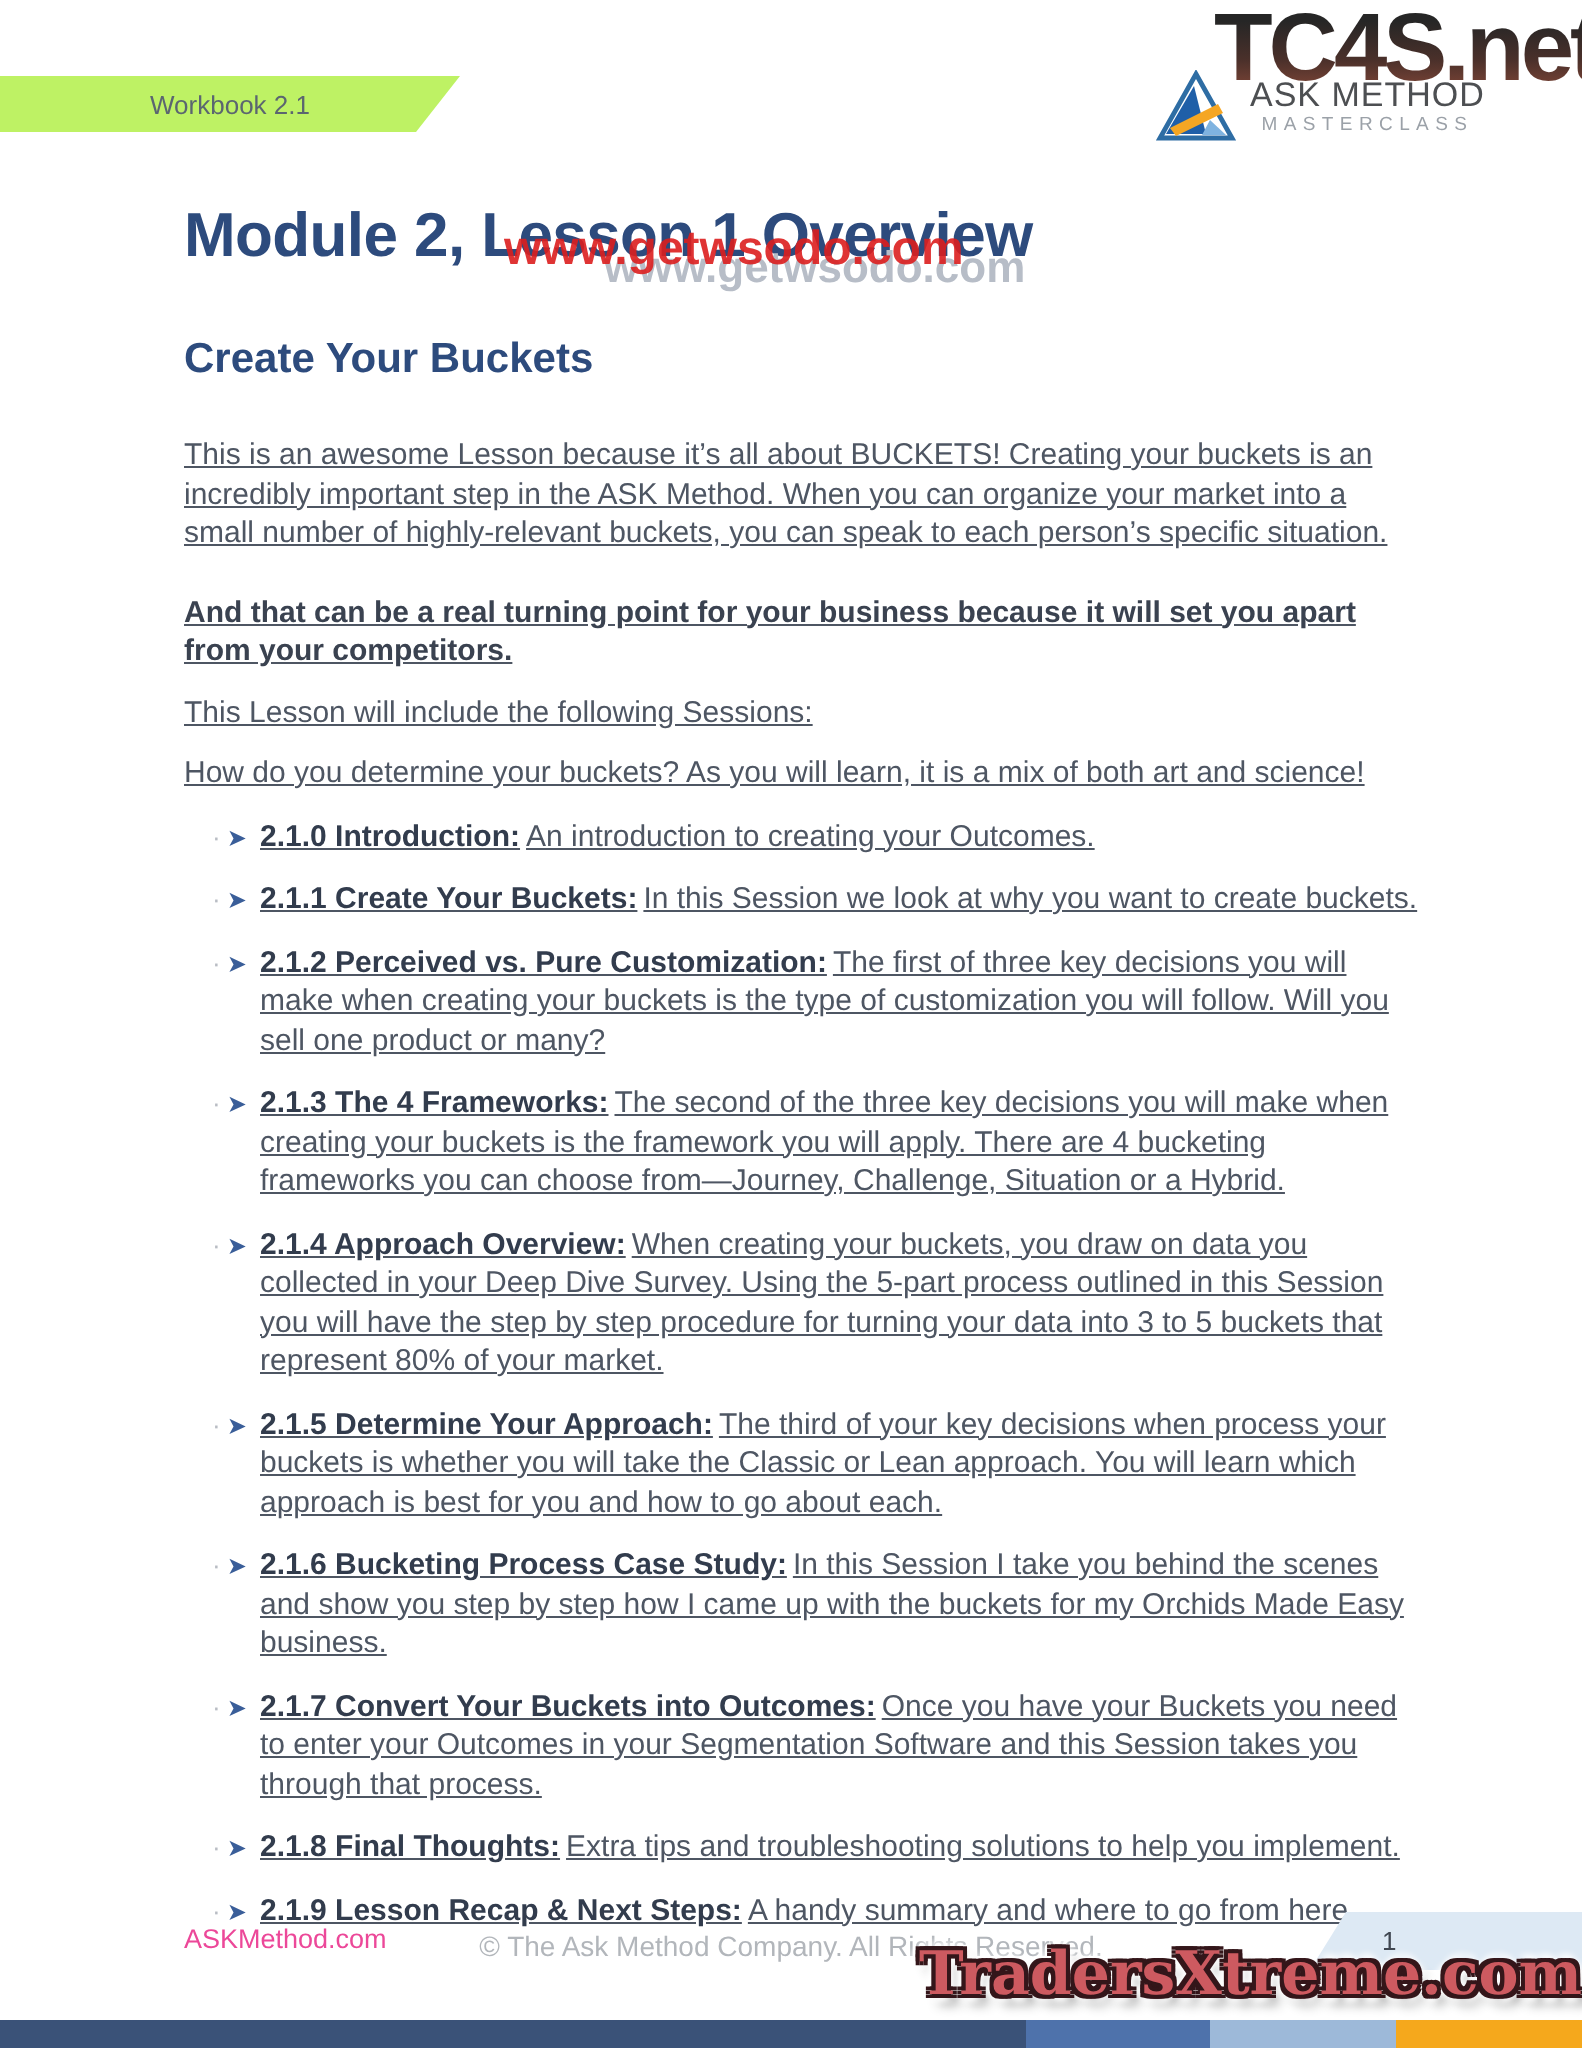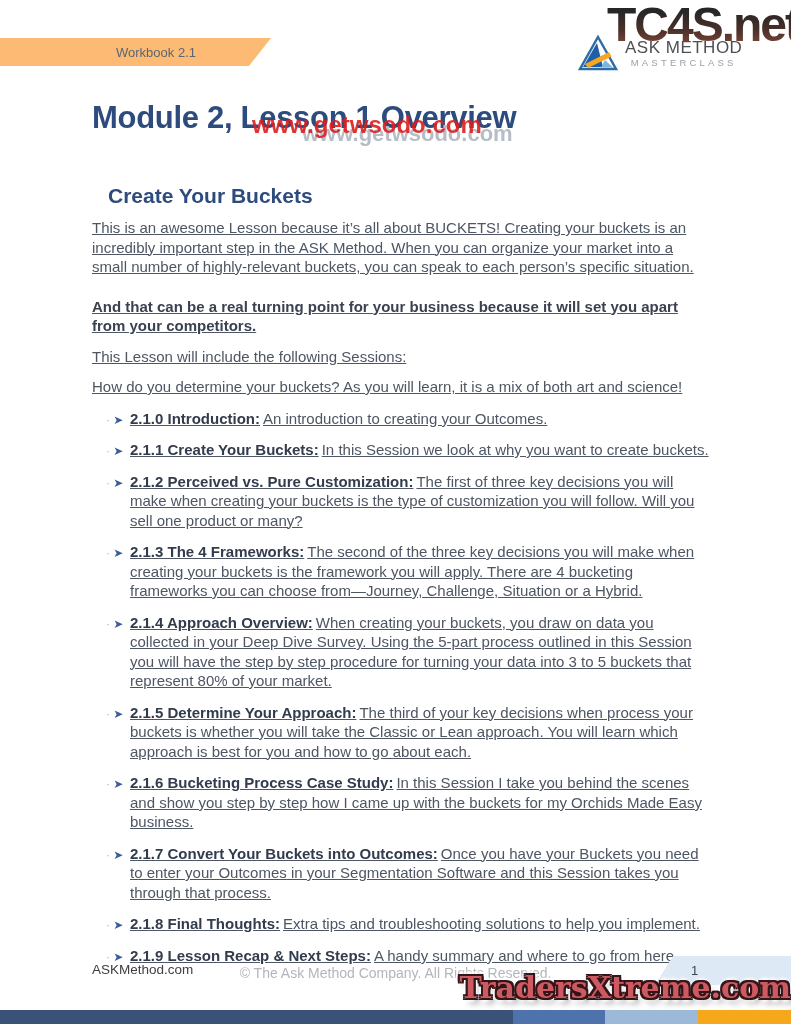--- a/index.html
+++ b/index.html
@@ -4,24 +4,24 @@
 <style>
   html,body{margin:0;padding:0;background:#ffffff;}
   .page{
     position:relative;width:791px;height:1024px;margin:0 auto;
     background:#ffffff;overflow:hidden;
     font-family:"Liberation Sans","DejaVu Sans",sans-serif;
   }
   
   .header-ribbon{
     position:absolute;top:38px;left:0;width:230px;height:28px;
-    background:#fdba74;
+    background:#bef264;
     clip-path:polygon(0 0,100% 0,calc(100% - 22px) 100%,0 100%);
     display:flex;align-items:center;justify-content:center;
-    font-size:13px;color:#5b6670;padding-left:41px;
+    font-size:13px;color:#5b6670;
   }
   .logo{position:absolute;top:35px;left:578px;display:flex;align-items:center;gap:7px;}
   .logo svg{display:block;}
   .logo-l1{font-size:17px;color:#4d4f52;letter-spacing:.5px;line-height:18px;}
   .logo-l2{font-size:9.5px;color:#9ba1a8;letter-spacing:3.2px;line-height:12px;text-align:center;}
   
   .wm-tc4s{
     position:absolute;top:1px;right:-8px;z-index:40;
     font-size:48px;font-weight:bold;letter-spacing:-2px;line-height:1;
     background:linear-gradient(180deg,#262626 20%,#4a302a 60%,#8a4a3a 100%);
@@ -74,21 +74,21 @@
   .content p{margin:0 0 11px 0;}
   .content p.bold{font-weight:bold;color:#3a4250;margin-top:20px;}
   .sessions{list-style:none;margin:12px 0 0 0;padding:0 0 0 14px;}
   .sessions li{position:relative;padding-left:24px;margin-bottom:12px;}
   .marker{position:absolute;left:0;top:0;white-space:nowrap;}
   .marker .dot{color:#b9bdc4;font-size:13px;margin-right:3px;}
   .marker .arrow{color:#3a5e99;font-size:12px;}
   .lead{font-weight:bold;color:#323c4d;}
   .desc{margin-left:3px;}
   
-  .footer-site{position:absolute;left:92px;top:962px;font-size:13.5px;color:#404040;}
+  .footer-site{position:absolute;left:92px;top:962px;font-size:13.5px;color:#ec4899;}
   .footer-copy{position:absolute;left:0;right:0;top:965px;text-align:center;font-size:14px;color:#b2b6bb;}
   .page-ribbon{
     position:absolute;top:956px;right:0;width:136px;height:29px;
     background:#dde9f4;
     clip-path:polygon(18px 0,100% 0,100% 100%,0 100%);
     display:flex;align-items:center;
     padding-left:36px;box-sizing:border-box;
     font-size:13px;color:#3f4650;
   }
   .bottom-bar{position:absolute;bottom:0;left:0;width:791px;height:14px;display:flex;}
@@ -120,21 +120,21 @@
       <div class="logo-l2">MASTERCLASS</div>
     </span>
   </div>
 
   <div class="wm-tc4s">TC4S.net</div>
   <div class="wm-gray">www.getwsodo.com</div>
   <div class="wm-red">www.getwsodo.com</div>
   <div class="wm-tradersx">TradersXtreme.com</div>
 
   <h1 class="title" style="margin:0;">Module 2, Lesson 1 Overview</h1>
-  <h2 class="subtitle" style="margin:16px;">Create Your Buckets</h2>
+  <h2 class="subtitle" style="margin:0;">Create Your Buckets</h2>
 
   <div class="content">
     <p>This is an awesome Lesson because it’s all about BUCKETS! Creating your buckets is an incredibly important step in the ASK Method. When you can organize your market into a small number of highly-relevant buckets, you can speak to each person’s specific situation.</p>
     <p class="bold">And that can be a real turning point for your business because it will set you apart from your competitors.</p>
     <p>This Lesson will include the following Sessions:</p>
     <p>How do you determine your buckets? As you will learn, it is a mix of both art and science!</p>
 
     <ul class="sessions">
       <li>
         <span class="marker"><span class="dot">·</span><span class="arrow">➤</span></span>

